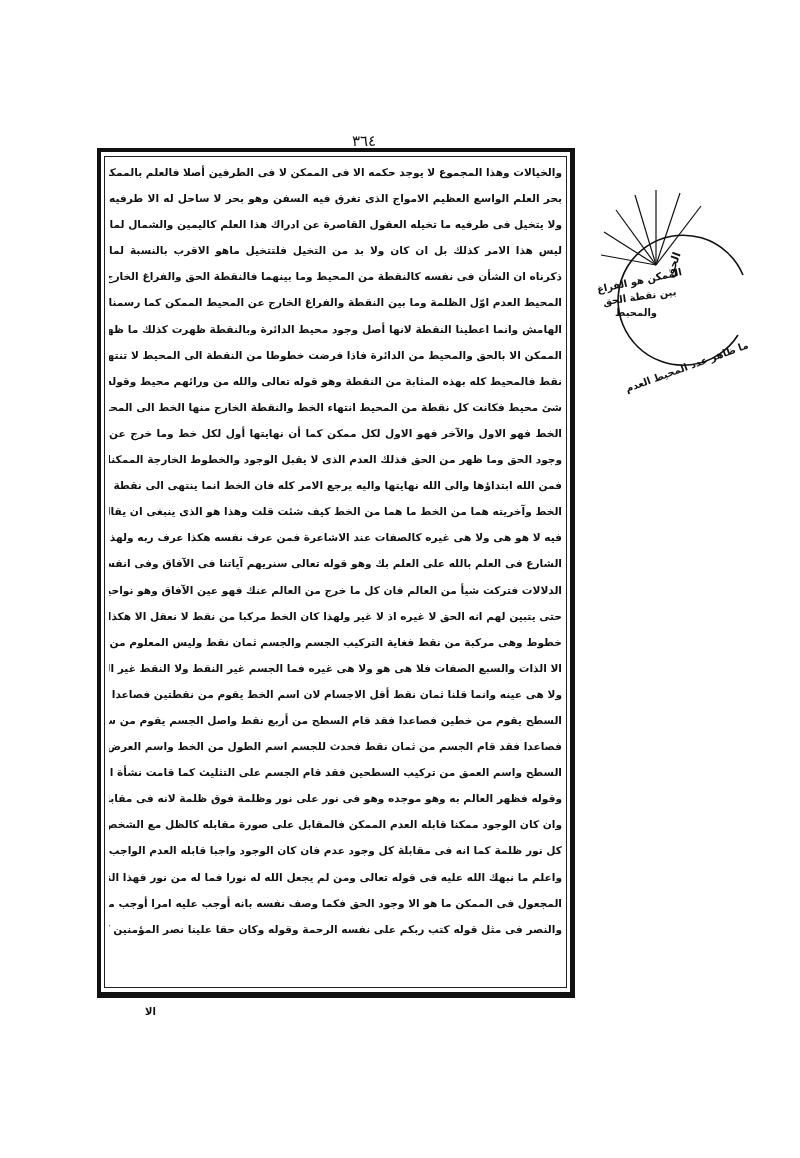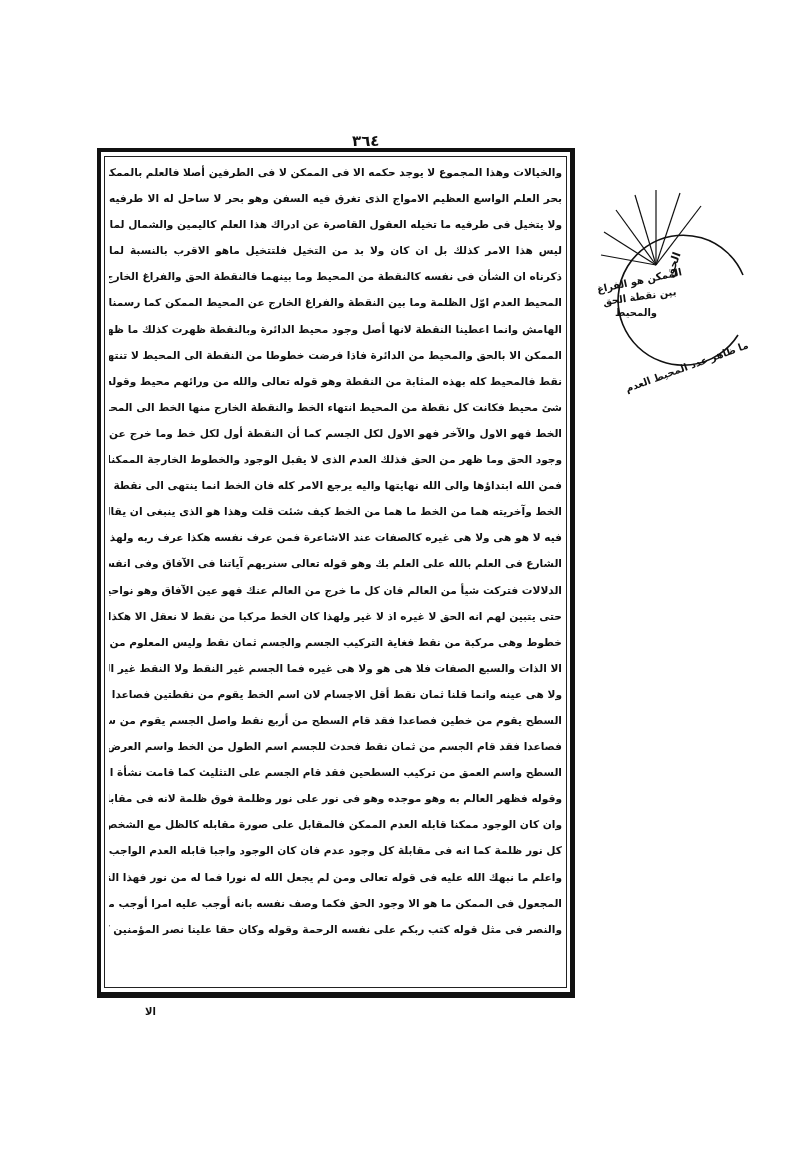--- a/index.html
+++ b/index.html
@@ -1,18 +1,18 @@
 <!DOCTYPE html>
 <html><head>
 <meta charset="utf-8">
 <style>
   html, body { margin: 0; padding: 0; background: #ffffff; }
   body { width: 800px; height: 1158px; position: relative; overflow: hidden;
          font-family: "DejaVu Sans", sans-serif; color: #111; }
-  .page-number { position: absolute; left: 352px; top: 132px; font-size: 15px; font-weight: bold;
+  .page-number { position: absolute; left: 352px; top: 132px; font-size: 15px; font-weight: normal;
                  direction: rtl; letter-spacing: 1px; }
   .frame { position: absolute; left: 97px; top: 148px; width: 478px; height: 850px;
            border-top: 4px solid #111; border-left: 4px solid #111; border-right: 5px solid #111;
            border-bottom: 6px solid #111; box-sizing: border-box; }
   .frame-inner { position: absolute; left: 3px; top: 4px; right: 3px; bottom: 4px;
                  border: 1px solid #222; padding: 2px 4px 0 4px; box-sizing: border-box; overflow: hidden; }
   .line { direction: rtl; text-align: justify; text-align-last: justify; font-family: "DejaVu Sans", sans-serif;
           font-size: 10.6px; line-height: 26.1px; height: 26.1px; white-space: nowrap; overflow: hidden;
           font-weight: bold; }
   .catchword { position: absolute; left: 145px; top: 1006px; font-size: 10px; font-weight: bold; direction: rtl; }
@@ -30,21 +30,21 @@
     <div class="line">والخيالات وهذا المجموع لا يوجد حكمه الا فى الممكن لا فى الطرفين أصلا فالعلم بالممكن هو</div>
     <div class="line">بحر العلم الواسع العظيم الامواج الذى تغرق فيه السفن وهو بحر لا ساحل له الا طرفيه</div>
     <div class="line">ولا يتخيل فى طرفيه ما تخيله العقول القاصرة عن ادراك هذا العلم كاليمين والشمال لما بينهما</div>
     <div class="line">ليس هذا الامر كذلك بل ان كان ولا بد من التخيل فلتتخيل ماهو الاقرب بالنسبة لما</div>
     <div class="line">ذكرناه ان الشأن فى نفسه كالنقطة من المحيط وما بينهما فالنقطة الحق والفراغ الخارج عن</div>
     <div class="line">المحيط العدم اوّل الظلمة وما بين النقطة والفراغ الخارج عن المحيط الممكن كما رسمناه مثالا فى</div>
     <div class="line">الهامش وانما اعطينا النقطة لانها أصل وجود محيط الدائرة وبالنقطة ظهرت كذلك ما ظهر</div>
     <div class="line">الممكن الا بالحق والمحيط من الدائرة فاذا فرضت خطوطا من النقطة الى المحيط لا تنتهى الا الى</div>
     <div class="line">نقط فالمحيط كله بهذه المثابة من النقطة وهو قوله تعالى والله من ورائهم محيط وقوله وهو بكل</div>
     <div class="line">شئ محيط فكانت كل نقطة من المحيط انتهاء الخط والنقطة الخارج منها الخط الى المحيط ابتداء</div>
-    <div class="line">الخط فهو الاول والآخر فهو الاول لكل الجسم كما أن النقطة أول لكل خط وما خرج عن</div>
+    <div class="line">الخط فهو الاول والآخر فهو الاول لكل ممكن كما أن نهايتها أول لكل خط وما خرج عن</div>
     <div class="line">وجود الحق وما ظهر من الحق فذلك العدم الذى لا يقبل الوجود والخطوط الخارجة الممكنات</div>
     <div class="line">فمن الله ابتداؤها والى الله نهايتها واليه يرجع الامر كله فان الخط انما ينتهى الى نقطة فاولية</div>
     <div class="line">الخط وآخريته هما من الخط ما هما من الخط كيف شئت قلت وهذا هو الذى ينبغى ان يقال</div>
     <div class="line">فيه لا هو هى ولا هى غيره كالصفات عند الاشاعرة فمن عرف نفسه هكذا عرف ربه ولهذا أحالك</div>
     <div class="line">الشارع فى العلم بالله على العلم بك وهو قوله تعالى سنريهم آياتنا فى الآفاق وفى انفسهم وهى</div>
     <div class="line">الدلالات فتركت شيأ من العالم فان كل ما خرج من العالم عنك فهو عين الآفاق وهو نواحيك</div>
     <div class="line">حتى يتبين لهم انه الحق لا غيره اذ لا غير ولهذا كان الخط مركبا من نقط لا نعقل الا هكذا</div>
     <div class="line">خطوط وهى مركبة من نقط فغاية التركيب الجسم والجسم ثمان نقط وليس المعلوم من الحق</div>
     <div class="line">الا الذات والسبع الصفات فلا هى هو ولا هى غيره فما الجسم غير النقط ولا النقط غير الجسم</div>
     <div class="line">ولا هى عينه وانما قلنا ثمان نقط أقل الاجسام لان اسم الخط يقوم من نقطتين فصاعدا واصل</div>

